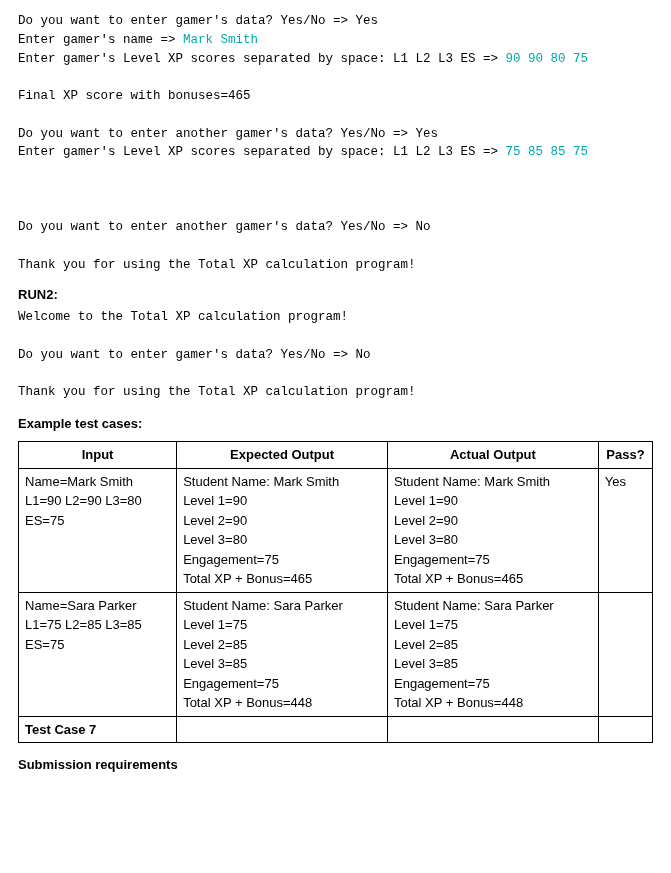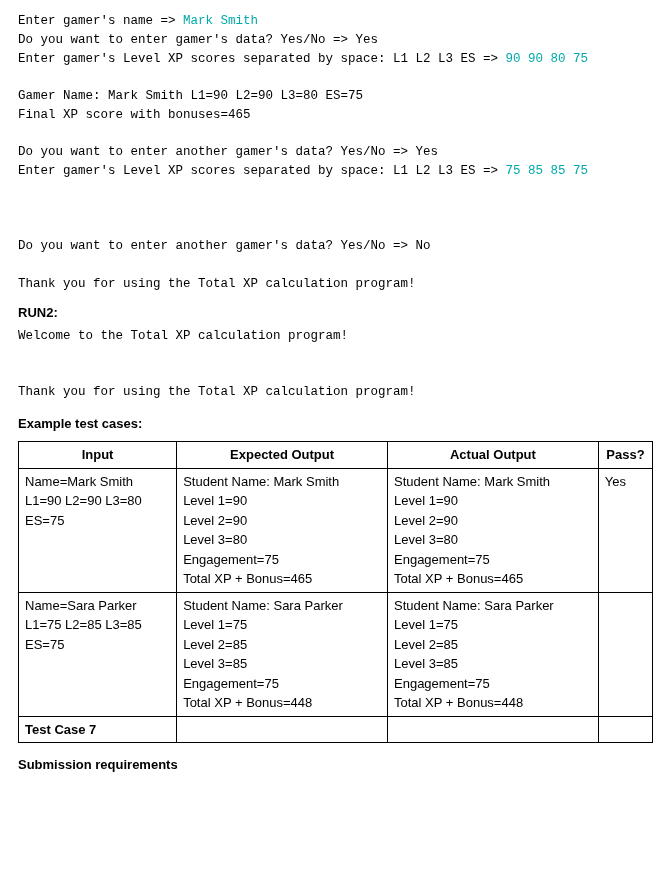--- a/index.html
+++ b/index.html
@@ -51,42 +51,42 @@
     .pass-col { width: 50px; }
     .input-col { width: 150px; }
     .expected-col { width: 200px; }
     .actual-col { width: 200px; }
     .empty-row td { height: 22px; }
   </style>
 </head>
 <body>
 
 <div class="mono section">
+  <div>Do you want to enter gamer's data? Yes/No =&gt; Yes</div>
   <div>Enter gamer's name =&gt; <span class="cyan">Mark Smith</span></div>
-  <div>Do you want to enter gamer's data? Yes/No =&gt; Yes</div>
   <div>Enter gamer's Level XP scores separated by space: L1 L2 L3 ES =&gt; <span class="cyan"> 90 90 80 75</span></div>
   <div>&nbsp;</div>
-  <div>Gamer Name: Mark Smith  L1=90  L2=90  L3=80  ES=75</div>
   <div>Final XP score with bonuses=465</div>
   <div>&nbsp;</div>
   <div>Do you want to enter another gamer's data? Yes/No =&gt; Yes</div>
   <div>Enter gamer's Level XP scores separated by space: L1 L2 L3 ES =&gt;  <span class="cyan"> 75 85 85 75</span></div>
   <div>&nbsp;</div>
   <div>&nbsp;</div>
   <div>&nbsp;</div>
   <div>Do you want to enter another gamer's data? Yes/No =&gt; No</div>
   <div>&nbsp;</div>
   <div>Thank you for using the Total XP calculation program!</div>
 </div>
 
 <div style="margin-top:10px; margin-bottom:8px;">
   <div class="run-header">RUN2:</div>
   <div class="mono">
     <div>Welcome to the Total XP calculation program!</div>
     <div>&nbsp;</div>
+    <div>Do you want to enter gamer's data? Yes/No =&gt; No</div>
     <div>&nbsp;</div>
     <div>Thank you for using the Total XP calculation program!</div>
   </div>
 </div>
 
 <div style="margin-top:12px;">
   <div class="example-header">Example test cases:</div>
   <table>
     <thead>
       <tr>

